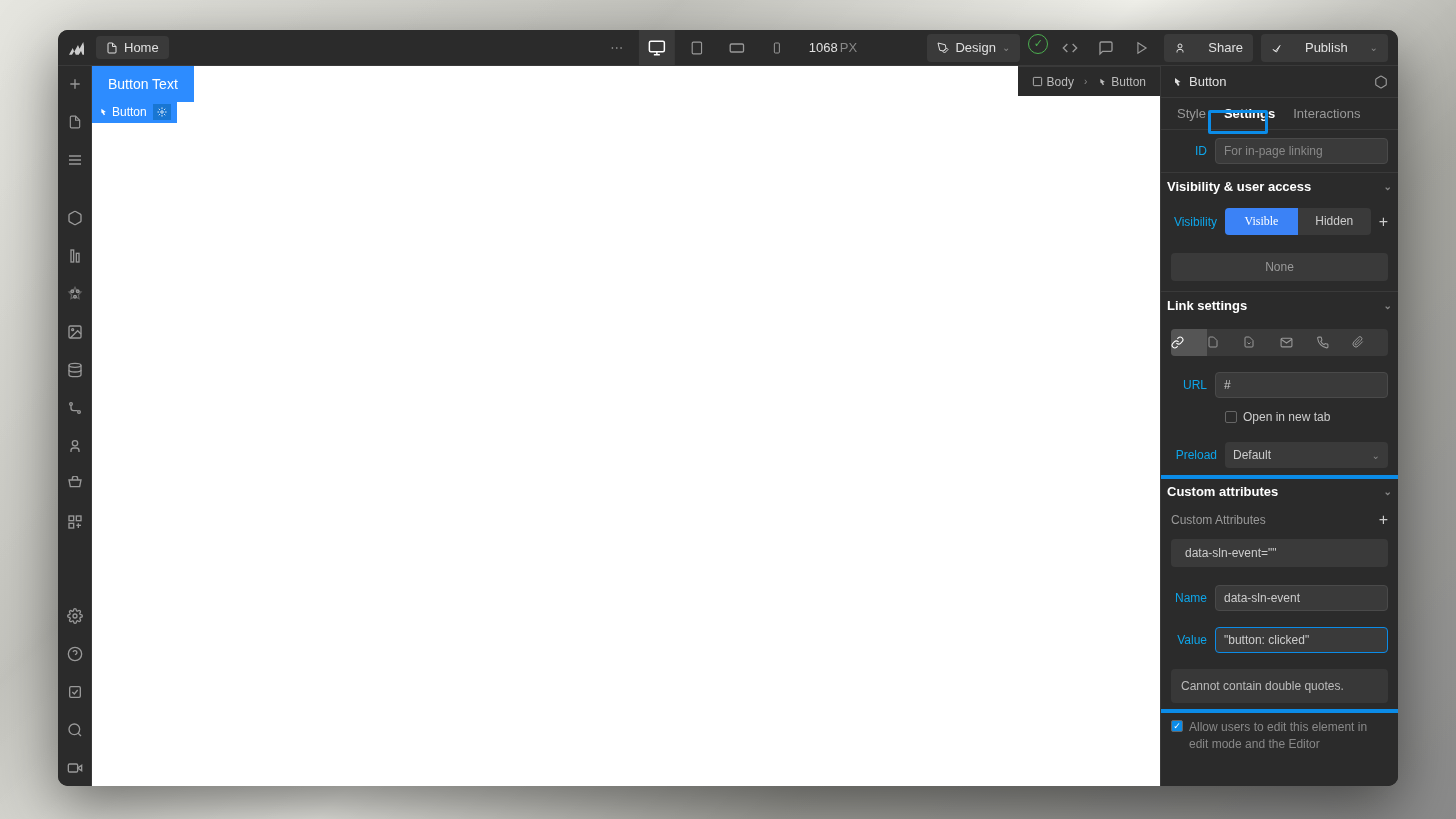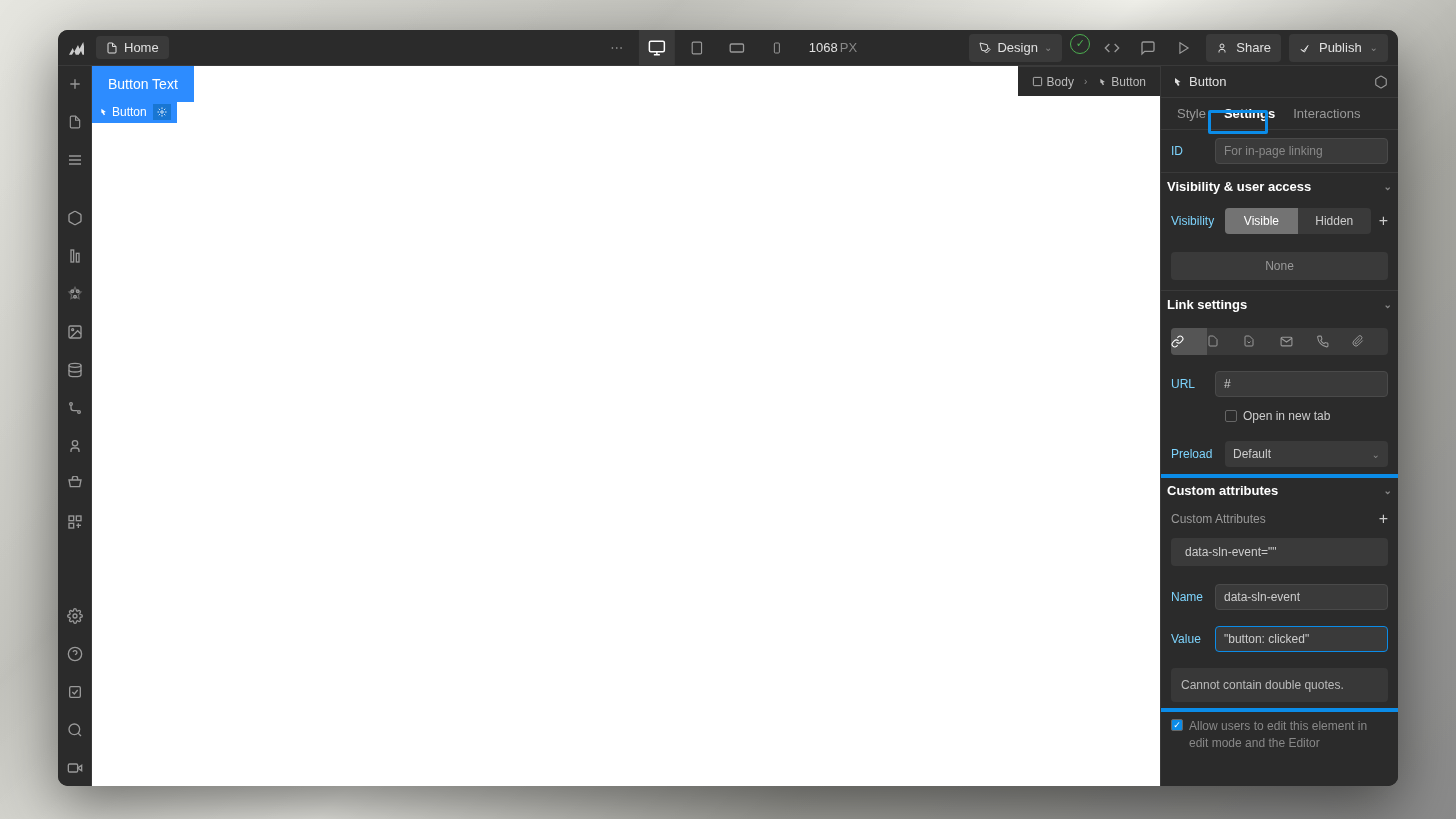--- a/index.html
+++ b/index.html
@@ -13,21 +13,21 @@
 .page-pill { display: flex; align-items: center; gap: 6px; background: #3a3a3a; padding: 4px 10px; border-radius: 4px; margin-left: 4px; color: #e0e0e0; }
 .top-center { position: absolute; left: 50%; transform: translateX(-50%); display: flex; align-items: center; gap: 4px; height: 36px; }
 .bp-btn { width: 36px; height: 36px; display: flex; align-items: center; justify-content: center; color: #999; }
 .bp-btn.active { background: #3a3a3a; color: #fff; }
 .width-txt { color: #e0e0e0; margin-left: 10px; font-size: 13px; }
 .width-txt .px { color: #888; margin-left: 2px; }
 .top-right { margin-left: auto; display: flex; gap: 8px; padding-right: 10px; }
 .mode-pill { background: #3a3a3a; padding: 5px 10px; border-radius: 4px; display: flex; align-items: center; gap: 6px; color: #e0e0e0; }
 .icon-btn { width: 28px; height: 28px; display: flex; align-items: center; justify-content: center; color: #999; border-radius: 4px; }
 .icon-btn.ok { color: #4caf50; border: 1px solid #4caf50; border-radius: 50%; width: 20px; height: 20px; font-size: 11px; }
-.share-btn, .publish-btn { background: #3a3a3a; padding: 5px 10px; border-radius: 4px; display: flex; align-items: center; gap: 8px; color: #e0e0e0; }
+.share-btn, .publish-btn { background: #3a3a3a; padding: 5px 10px; border-radius: 4px; display: flex; align-items: center; gap: 22px; color: #e0e0e0; }
 .publish-btn { color: #e0e0e0; }
 
 
 .main-row { flex: 1; display: flex; min-height: 0; }
 .left-rail { width: 34px; background: #2b2b2b; border-right: 1px solid #3a3a3a; display: flex; flex-direction: column; align-items: center; padding-top: 8px; gap: 18px; }
 .rail-icon { width: 20px; height: 20px; color: #999; display: flex; align-items: center; justify-content: center; }
 .rail-spacer { flex: 1; }
 
 .canvas-wrap { flex: 1; background: #fff; position: relative; display: flex; flex-direction: row; }
 .canvas { flex: 1; position: relative; }
@@ -41,27 +41,27 @@
 
 .right-panel { width: 238px; background: #2b2b2b; border-left: 1px solid #3a3a3a; color: #ccc; font-size: 12px; overflow-y: auto; position: relative; }
 .rp-header { display: flex; align-items: center; justify-content: space-between; padding: 8px 10px; border-bottom: 1px solid #3a3a3a; }
 .rp-title { display: flex; align-items: center; gap: 6px; color: #e0e0e0; font-size: 13px; }
 .rp-tabs { display: flex; padding: 0 8px; border-bottom: 1px solid #3a3a3a; gap: 2px; }
 .rp-tab { padding: 8px 8px; color: #999; font-size: 13px; }
 .rp-tab.active { color: #fff; font-weight: 600; }
 .settings-hilite { position: absolute; left: 47px; top: 44px; width: 60px; height: 24px; border: 3px solid #0b8ce8; border-radius: 2px; pointer-events: none; }
 
 .rp-row { display: flex; align-items: center; padding: 8px 10px; gap: 8px; }
-.rp-label { width: 46px; color: #7dd3fc; font-size: 12px; }
+.rp-label { width: 46px; color: #0ea5e9; font-size: 12px; text-align: right; }
 .rp-input { flex: 1; background: #3a3a3a; border: 1px solid #4a4a4a; border-radius: 4px; padding: 5px 8px; color: #ccc; font-size: 12px; }
 .rp-input::placeholder { color: #888; }
 .rp-section-head { display: flex; justify-content: space-between; align-items: center; padding: 6px; border-top: 1px solid #3a3a3a; color: #fff; font-weight: 600; font-size: 13px; }
 .rp-seg { display: flex; margin: 0 10px 10px; background: #3a3a3a; border-radius: 4px; overflow: hidden; }
 .rp-seg-btn { flex: 1; padding: 6px; text-align: center; color: #ccc; font-size: 12px; }
-.rp-seg-btn.active { background: #737373; color: #fff; }
+.rp-seg-btn.active { background: #3b82f6; color: #fff; font-family: Liberation Serif, serif; }
 .rp-none { margin: 0 10px 10px; background: #3a3a3a; border-radius: 4px; padding: 7px; text-align: center; color: #999; }
 .rp-icon-row { display: flex; margin: 10px 10px 8px; background: #3a3a3a; border-radius: 4px; overflow: hidden; }
 .rp-icon-row .ic { flex: 1; padding: 7px 0; text-align: center; color: #999; }
 .rp-icon-row .ic.active { background: #555; color: #fff; }
 .rp-check-row { display: flex; align-items: center; padding: 4px 10px 10px 64px; gap: 6px; color: #ccc; font-size: 12px; }
 .rp-select { flex: 1; background: #3a3a3a; border-radius: 4px; padding: 6px 8px; color: #ccc; display: flex; justify-content: space-between; align-items: center; }
 
 .ca-section { border-top: 1px solid #3a3a3a; position: relative; }
 .ca-hilite { position: absolute; left: -12px; right: -10px; top: -2px; height: 238px; border: 4px solid #0b8ce8; border-radius: 3px; pointer-events: none; z-index: 10; }
 .ca-sub { display: flex; justify-content: space-between; align-items: center; padding: 6px 10px 10px; color: #999; font-size: 12px; }

